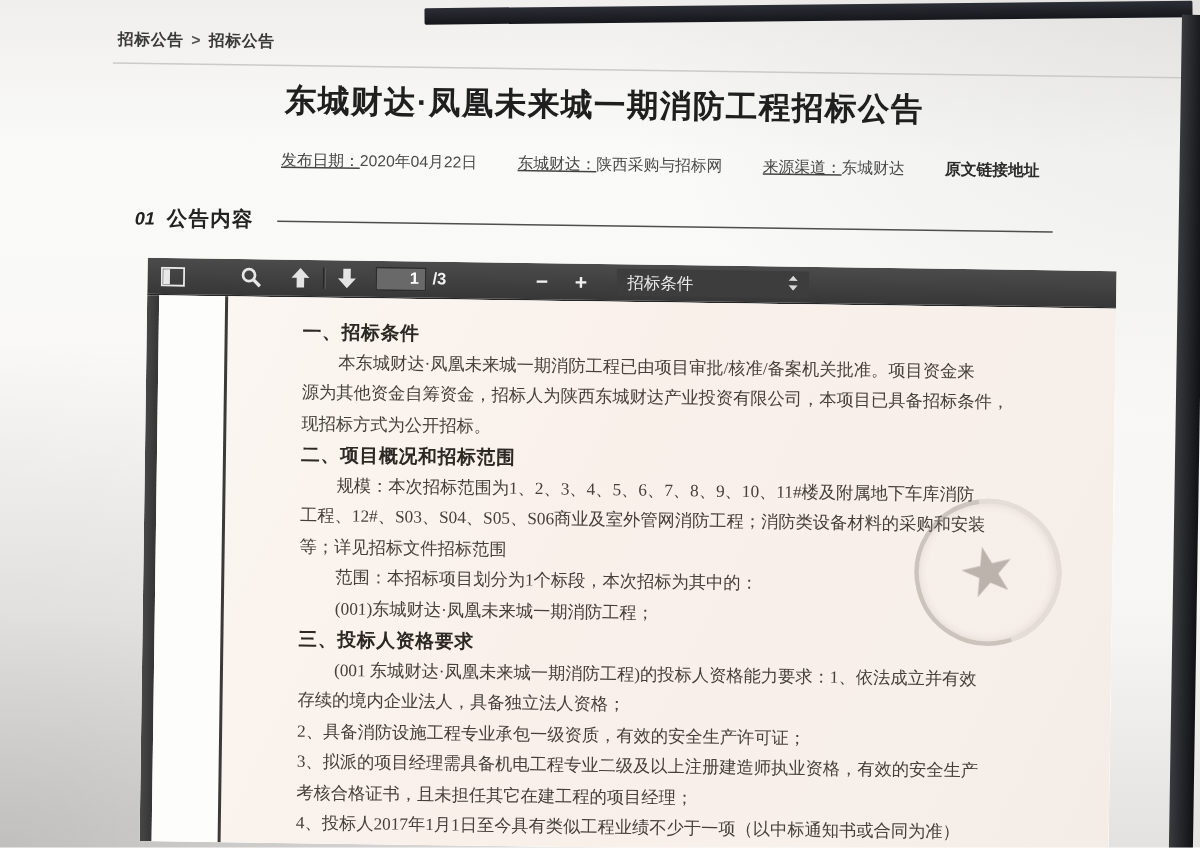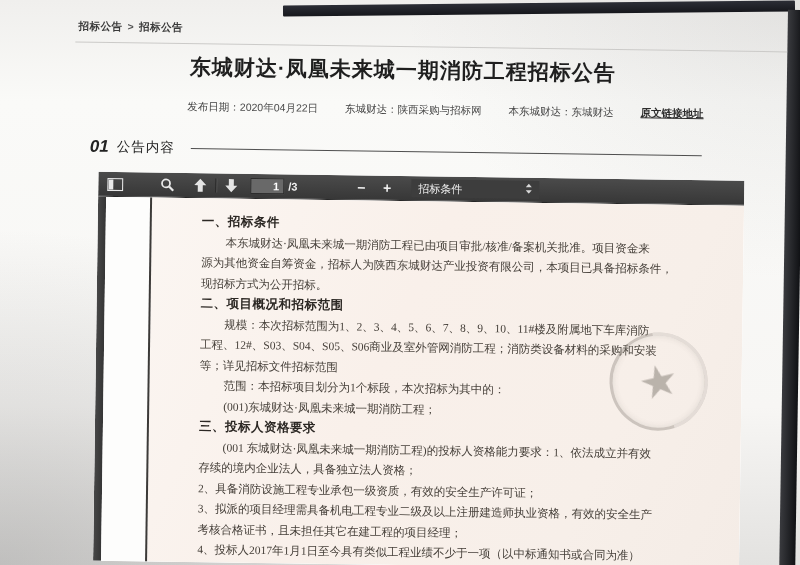--- a/index.html
+++ b/index.html
@@ -34,27 +34,27 @@
   .top-divider { position:absolute; left:72px; top:46px; width:712px; height:1px;
                  background:#cbcac8; }
 
   .article-title { position:absolute; left:0; top:56px; width:800px;
                    text-align:center; font-size:21px; font-weight:bold;
                    color:#1f1f1f; letter-spacing:1px; }
 
   .meta-row { position:absolute; left:185px; top:103px; width:580px;
               display:flex; align-items:center; gap:27px;
               font-size:10.5px; color:#4b4b4b; white-space:nowrap; }
-  .meta-item .lbl { color:#444; }
-  .meta-link { font-weight:bold; color:#2c2c2c; text-decoration:underline; cursor:pointer; }
+  .meta-item .lbl { color:#444;text-decoration:underline; }
+  .meta-link { font-weight:bold; color:#2c2c2c; cursor:pointer; }
 
   .section-header { position:absolute; left:88px; top:141px; width:660px;
                     display:flex; align-items:center; }
-  .section-num { font-style:italic; font-weight:bold; font-size:17px; color:#222; }
-  .section-name { font-weight:normal; font-size:13.5px; color:#222; margin-left:8px;
+  .section-num { font-style:italic; font-weight:bold; font-size:12px; color:#222; }
+  .section-name { font-weight:bold; font-size:13.5px; color:#222; margin-left:8px;
                   letter-spacing:1px; }
   .section-line { flex:1; height:1px; background:#4e4e4e; margin-left:16px; margin-right:48px; }
 
   
   .pdf-viewer { position:absolute; left:97px; top:176px; width:646px; height:389px;
                 overflow:hidden; background:#fff; }
   .pdf-toolbar { height:25px; background:linear-gradient(180deg,#4b4b4b,#373737);
                  border-bottom:1px solid #262626; display:flex; align-items:center;
                  color:#ededed; font-size:11px; }
   .tb-btn { display:flex; align-items:center; justify-content:center; height:21px;
@@ -113,21 +113,21 @@
   <div class="breadcrumb">
     <span class="crumb">招标公告</span><span class="sep">&gt;</span><span class="crumb">招标公告</span>
   </div>
   <div class="top-divider"></div>
 
   <div class="article-title">东城财达·凤凰未来城一期消防工程招标公告</div>
 
   <div class="meta-row">
     <span class="meta-item"><span class="lbl">发布日期：</span><span>2020年04月22日</span></span>
     <span class="meta-item"><span class="lbl">东城财达：</span><span>陕西采购与招标网</span></span>
-    <span class="meta-item"><span class="lbl">本东城财达：</span><span>东城财达</span></span>
+    <span class="meta-item"><span class="lbl">来源渠道：</span><span>东城财达</span></span>
     <span class="meta-link">原文链接地址</span>
   </div>
 
   <div class="section-header">
     <span class="section-num">01</span>
     <span class="section-name">公告内容</span>
     <span class="section-line"></span>
   </div>
 
   <div class="pdf-viewer">

